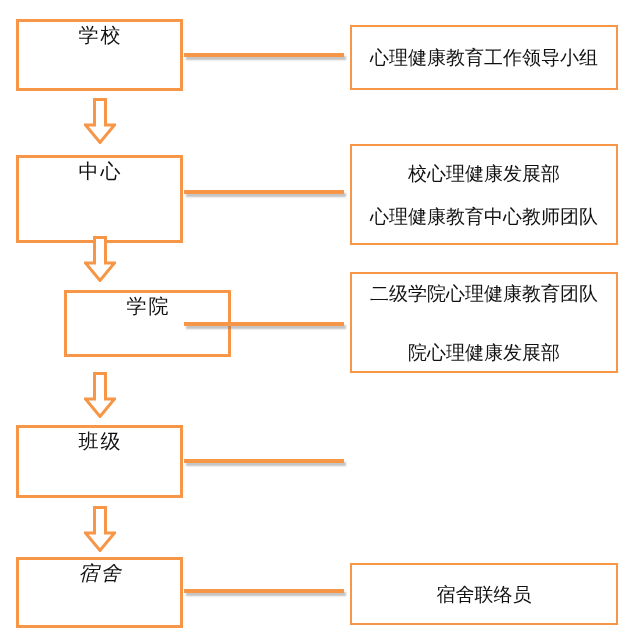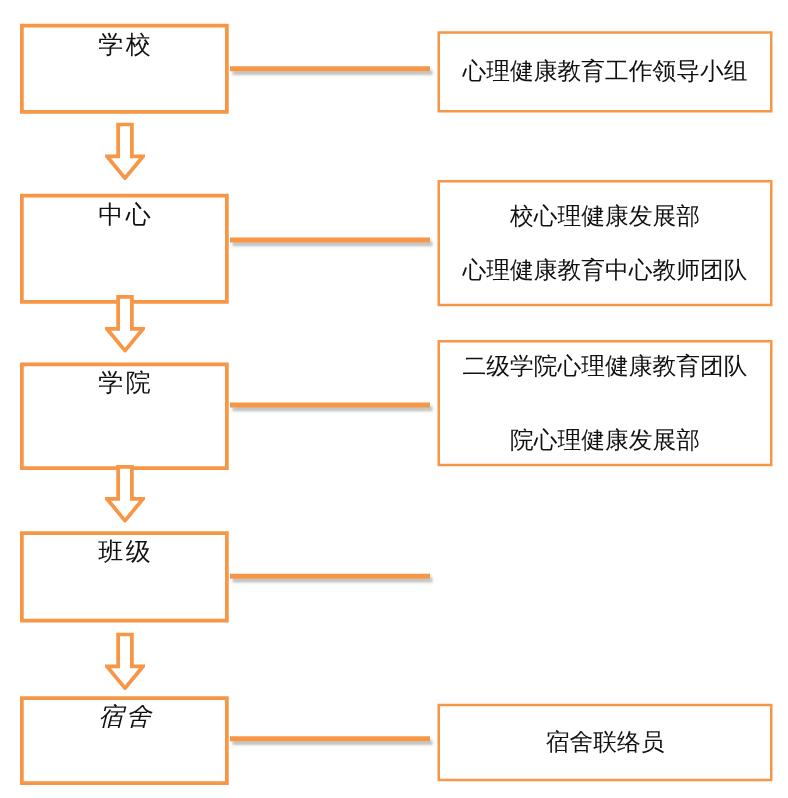--- a/index.html
+++ b/index.html
@@ -85,21 +85,21 @@
     <span>校心理健康发展部</span>
     <span>心理健康教育中心教师团队</span>
   </div>
 
   <div class="arrow" style="top:236px;">
     <svg viewBox="0 0 32 46" xmlns="http://www.w3.org/2000/svg">
       <polygon points="10.5,1.5 21.5,1.5 21.5,27 30.5,27 16,44.5 1.5,27 10.5,27" fill="#ffffff" stroke="currentColor" stroke-width="3" stroke-linejoin="miter"></polygon>
     </svg>
   </div>
 
-  <div class="lbox" style="top:290px;height:86px;">
+  <div class="lbox" style="top:290px;height:67px;margin-left:48px;">
     <span>学院</span>
   </div>
   <div class="conn" style="top:322px;"></div>
   <div class="rbox" style="top:272px;height:101px;gap:16px;">
     <span>二级学院心理健康教育团队</span>
     <span>院心理健康发展部</span>
   </div>
 
   <div class="arrow" style="top:372px;">
     <svg viewBox="0 0 32 46" xmlns="http://www.w3.org/2000/svg">

